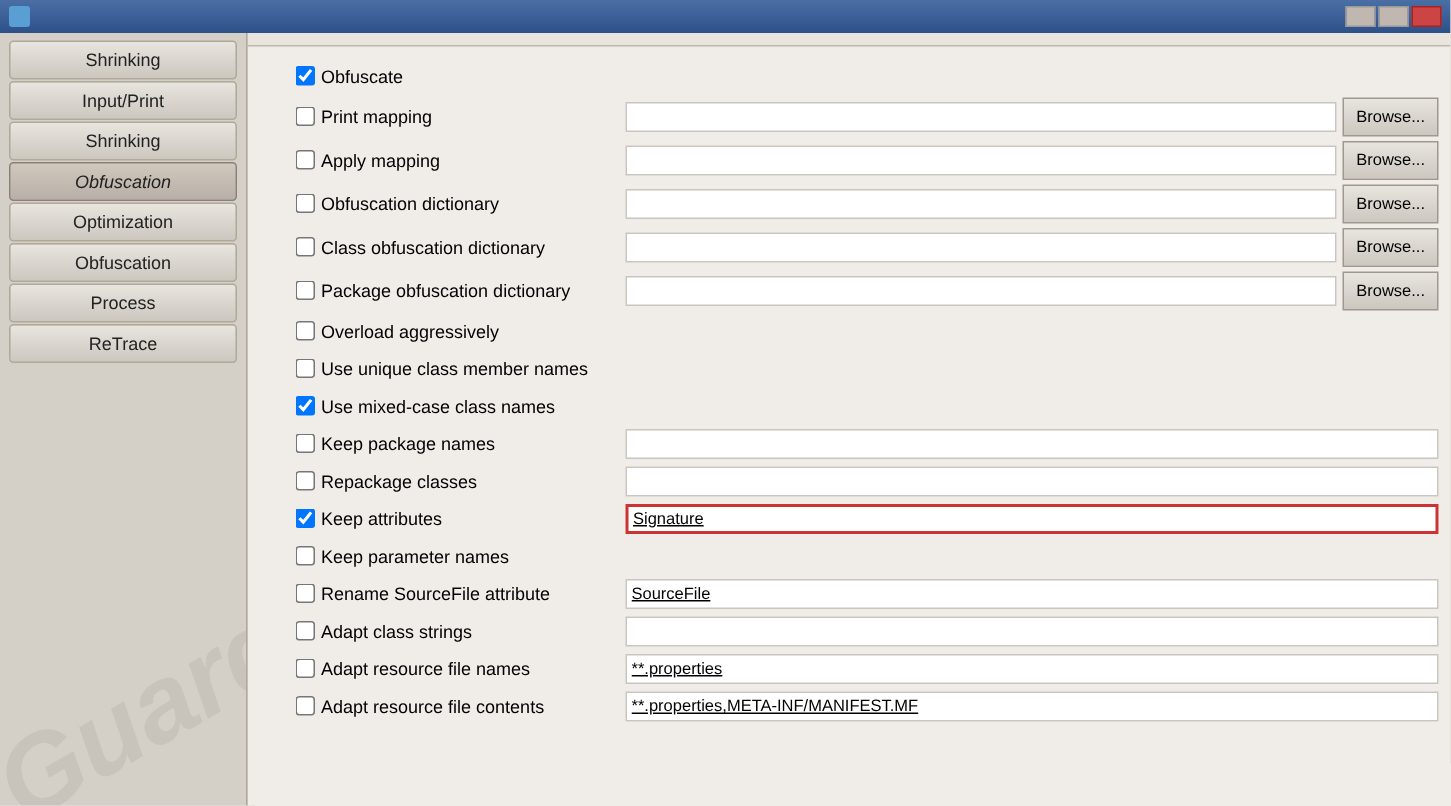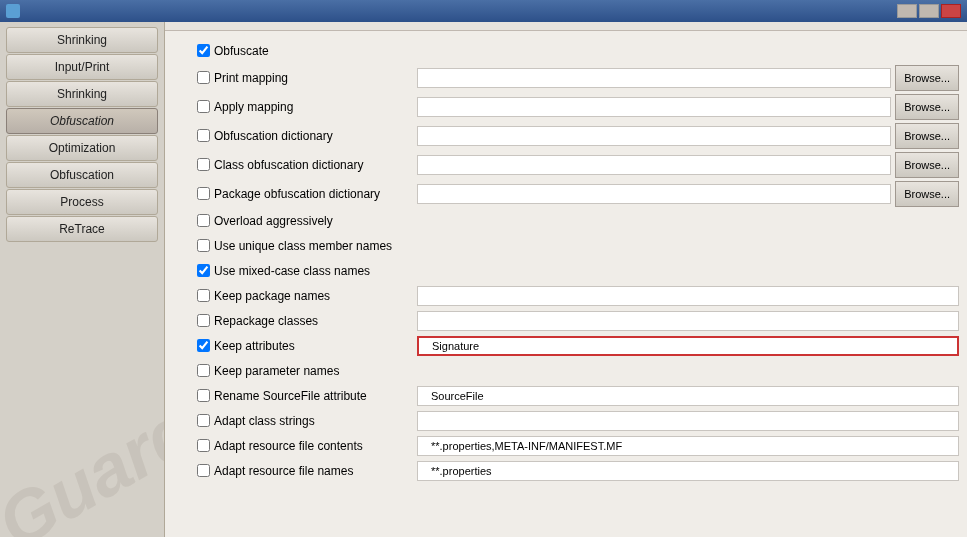--- a/index.html
+++ b/index.html
@@ -135,23 +135,24 @@
       width: 13px;
       height: 13px;
       margin: 0;
       cursor: pointer;
     }
     .text-input {
       flex: 1;
       height: 20px;
       border: 1px solid #a0989090;
       background: white;
-      padding: 1px 13px;
+      padding: 1px 3px;
       font-size: 11px;
       outline: none;
+      text-decoration: underline;
     }
     .text-input.highlighted {
       border: 2px solid #cc3333;
     }
     .browse-btn {
       margin-left: 4px;
       padding: 2px 8px;
       background: linear-gradient(to bottom, #e8e4de, #ccc8c0);
       border: 1px solid #a09890;
       cursor: pointer;
@@ -276,27 +277,27 @@
               <input type="text" class="text-input" value="SourceFile" style="">
             </div>
           </div>
           <div class="option-row">
             <label><input type="checkbox" style="">Adapt class strings</label>
             <div class="input-with-browse">
               <input type="text" class="text-input" style="">
             </div>
           </div>
           <div class="option-row">
+            <label><input type="checkbox" style="">Adapt resource file names</label>
+            <div class="input-with-browse">
+              <input type="text" class="text-input" value="**.properties" style="">
+            </div>
+          </div>
+          <div class="option-row">
             <label><input type="checkbox" style="">Adapt resource file contents</label>
             <div class="input-with-browse">
               <input type="text" class="text-input" value="**.properties,META-INF/MANIFEST.MF" style="">
-            </div>
-          </div>
-          <div class="option-row">
-            <label><input type="checkbox" style="">Adapt resource file names</label>
-            <div class="input-with-browse">
-              <input type="text" class="text-input" value="**.properties" style="">
             </div>
           </div>
         </div>
     </div>
   </div>
 </div>
 
 </body></html>

